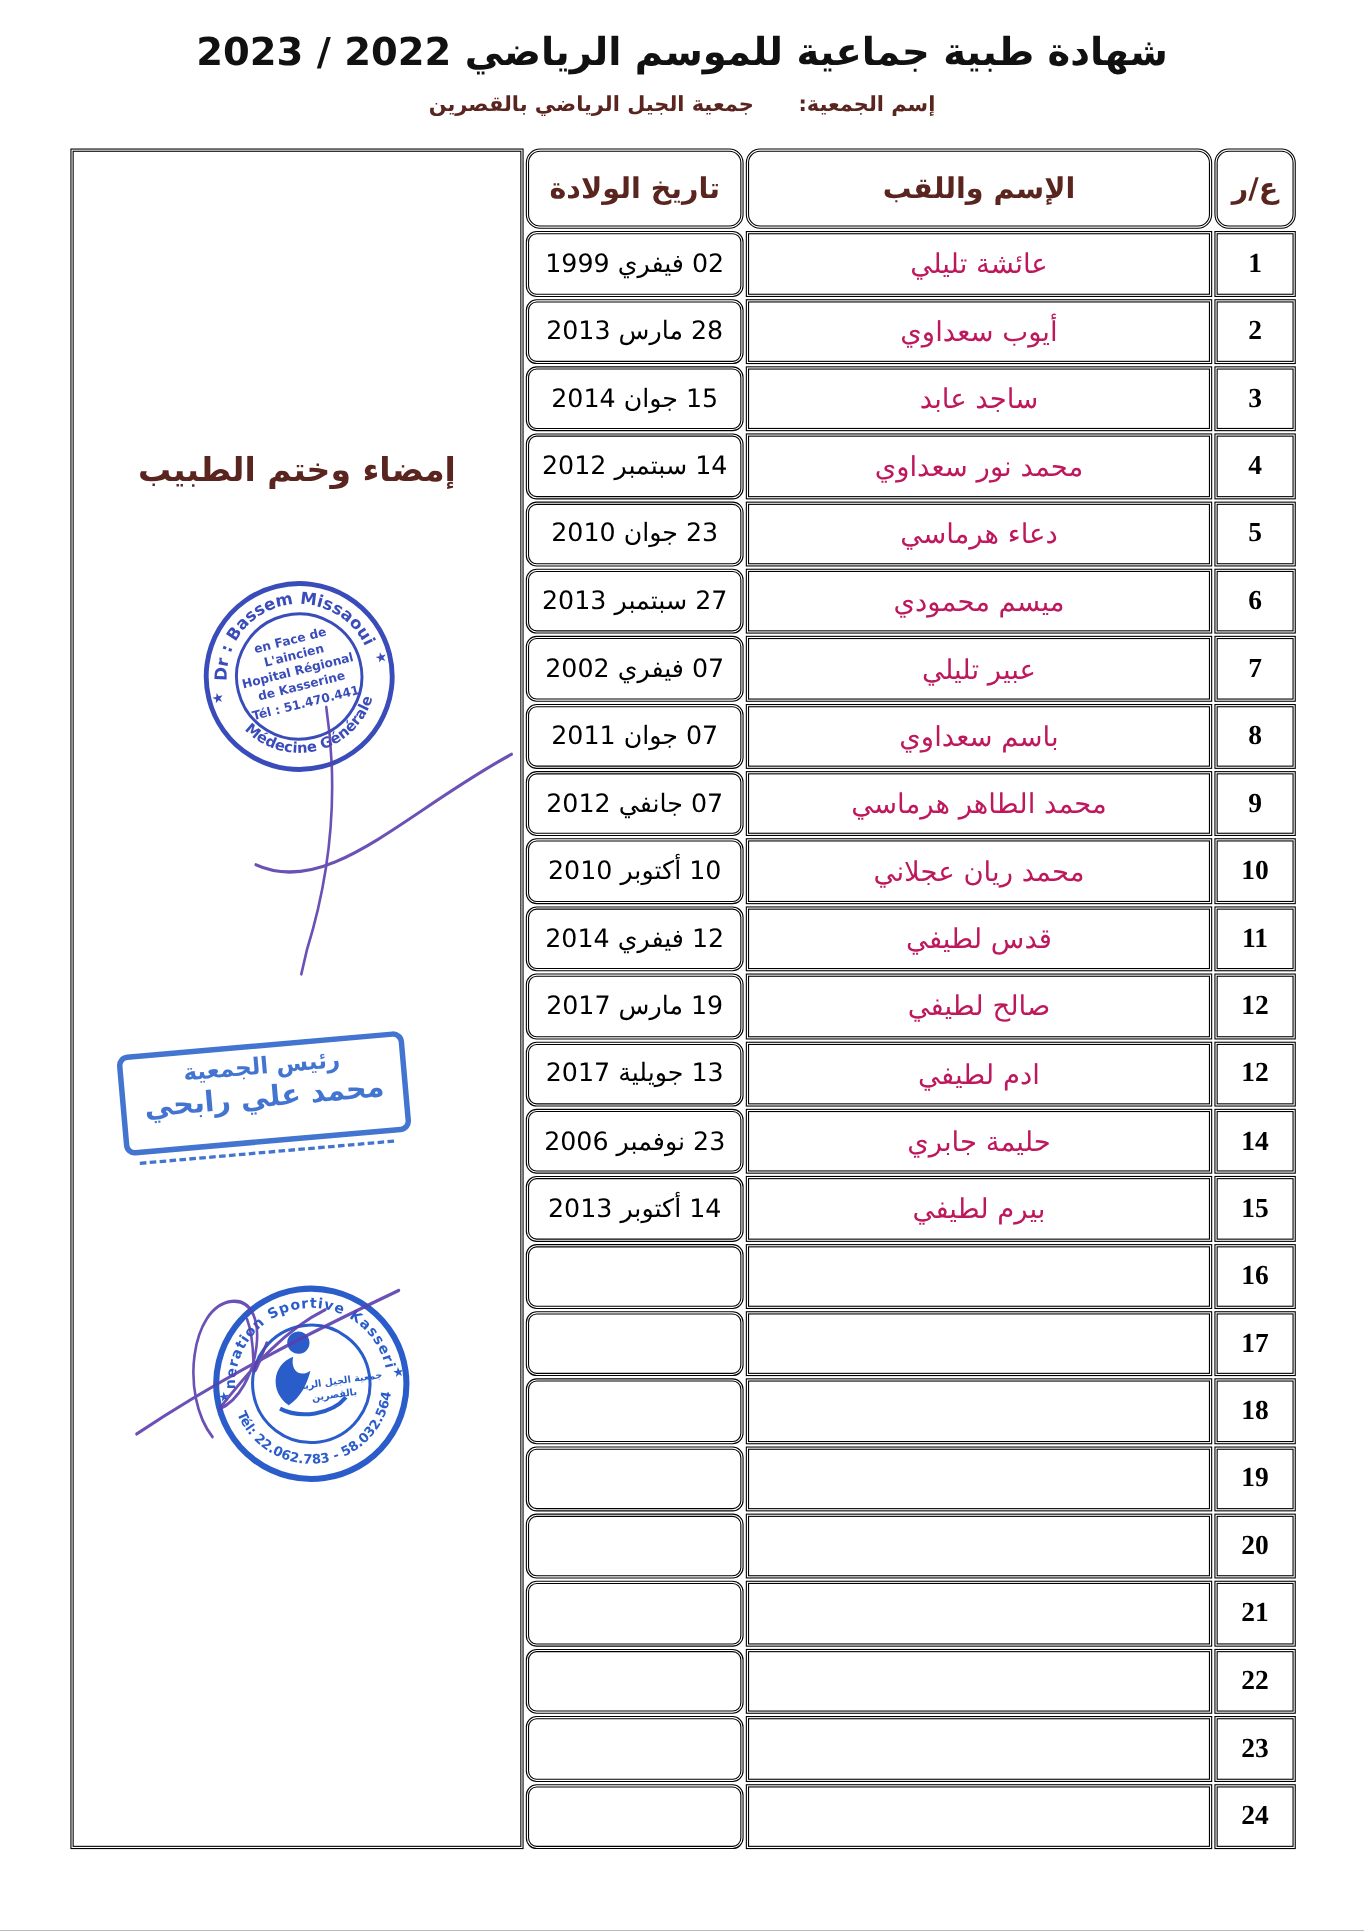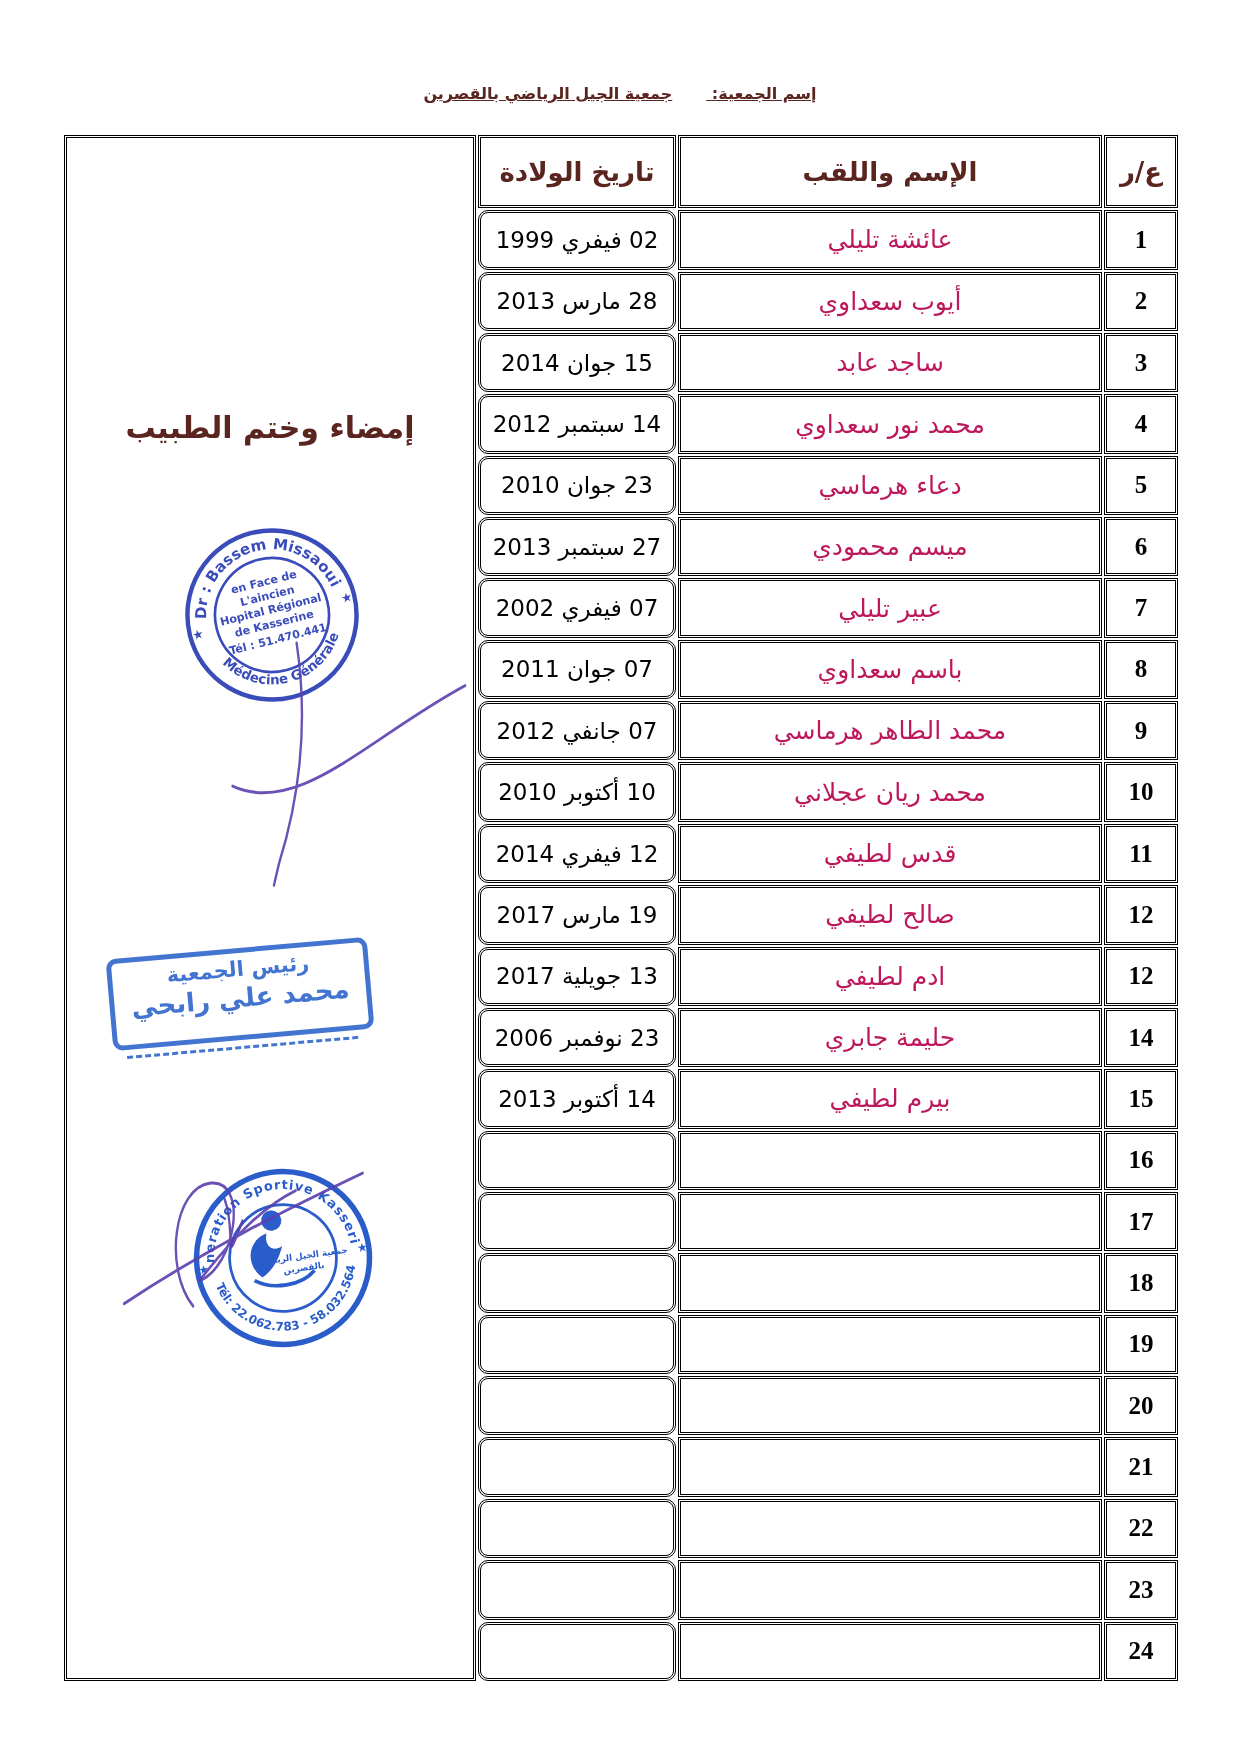--- a/index.html
+++ b/index.html
@@ -1,27 +1,27 @@
 <!DOCTYPE html>
 <html lang="ar"><head>
 <meta charset="utf-8">
 <style>
   html,body{margin:0;padding:0;background:#888;}
   .page{position:relative;width:1240px;height:1755px;background:#ffffff;margin:0 auto;
         font-family:"DejaVu Sans",sans-serif;overflow:hidden;}
   .title{position:absolute;top:28px;left:0;width:100%;text-align:center;direction:rtl;
          font-size:35px;font-weight:bold;color:#111;letter-spacing:0;}
   .subtitle{position:absolute;top:84px;left:0;width:100%;text-align:center;direction:rtl;
-            font-size:16px;font-weight:bold;color:#5a241f;text-decoration:underline;}
+            font-size:19px;font-weight:bold;color:#5a241f;}
   .subtitle .assoc-name{margin-right:34px;}
   table.roster{position:absolute;top:133px;left:62px;width:1118px;direction:rtl;
                border-collapse:separate;border-spacing:2px;table-layout:fixed;}
   table.roster td{border:3px double #000;box-sizing:border-box;background:#fff;
                   text-align:center;vertical-align:middle;overflow:hidden;}
-  td.h{height:58px;color:#5a241f;font-weight:bold;font-size:26px;}
+  td.h{height:58px;color:#5a241f;font-weight:bold;font-size:26px;border-radius:13px;}
   td.c-num{font-family:"Liberation Serif",serif;font-weight:bold;font-size:25px;color:#000;}
   td.c-name{font-size:25px;color:#be185d;}
   td.c-date{font-size:23px;color:#000;border-radius:10px;}
   tr.data-row td{height:47px;}
   td.c-sig{vertical-align:top;padding:0;}
   .sig-inner{position:relative;width:100%;height:1540px;}
   .sig-label{position:absolute;top:272px;left:0;width:100%;text-align:center;direction:rtl;
              font-size:30px;font-weight:bold;color:#5a241f;}
   .stamp-doctor{position:absolute;left:116px;top:388px;width:178px;height:178px;
                 transform:rotate(-14deg);opacity:.93;}
@@ -34,20 +34,21 @@
                          border-bottom:3px dashed #2e66cc;}
   .stamp-club{position:absolute;left:124px;top:1028px;width:184px;height:184px;
               transform:rotate(-8deg);opacity:.95;}
   .pen-overlay{position:absolute;left:0;top:0;width:100%;height:100%;z-index:3;pointer-events:none;}
 </style>
 </head>
 <body>
 
 <div class="page">
 
+  <div class="title">شهادة طبية جماعية للموسم الرياضي 2022 / 2023</div>
 
   <div class="subtitle">
     <span>إسم الجمعية:</span>
     <span class="assoc-name">جمعية الجيل الرياضي بالقصرين</span>
   </div>
 
   <table class="roster">
     <colgroup>
       <col style="width:74px">
         <col style="width:424px">

